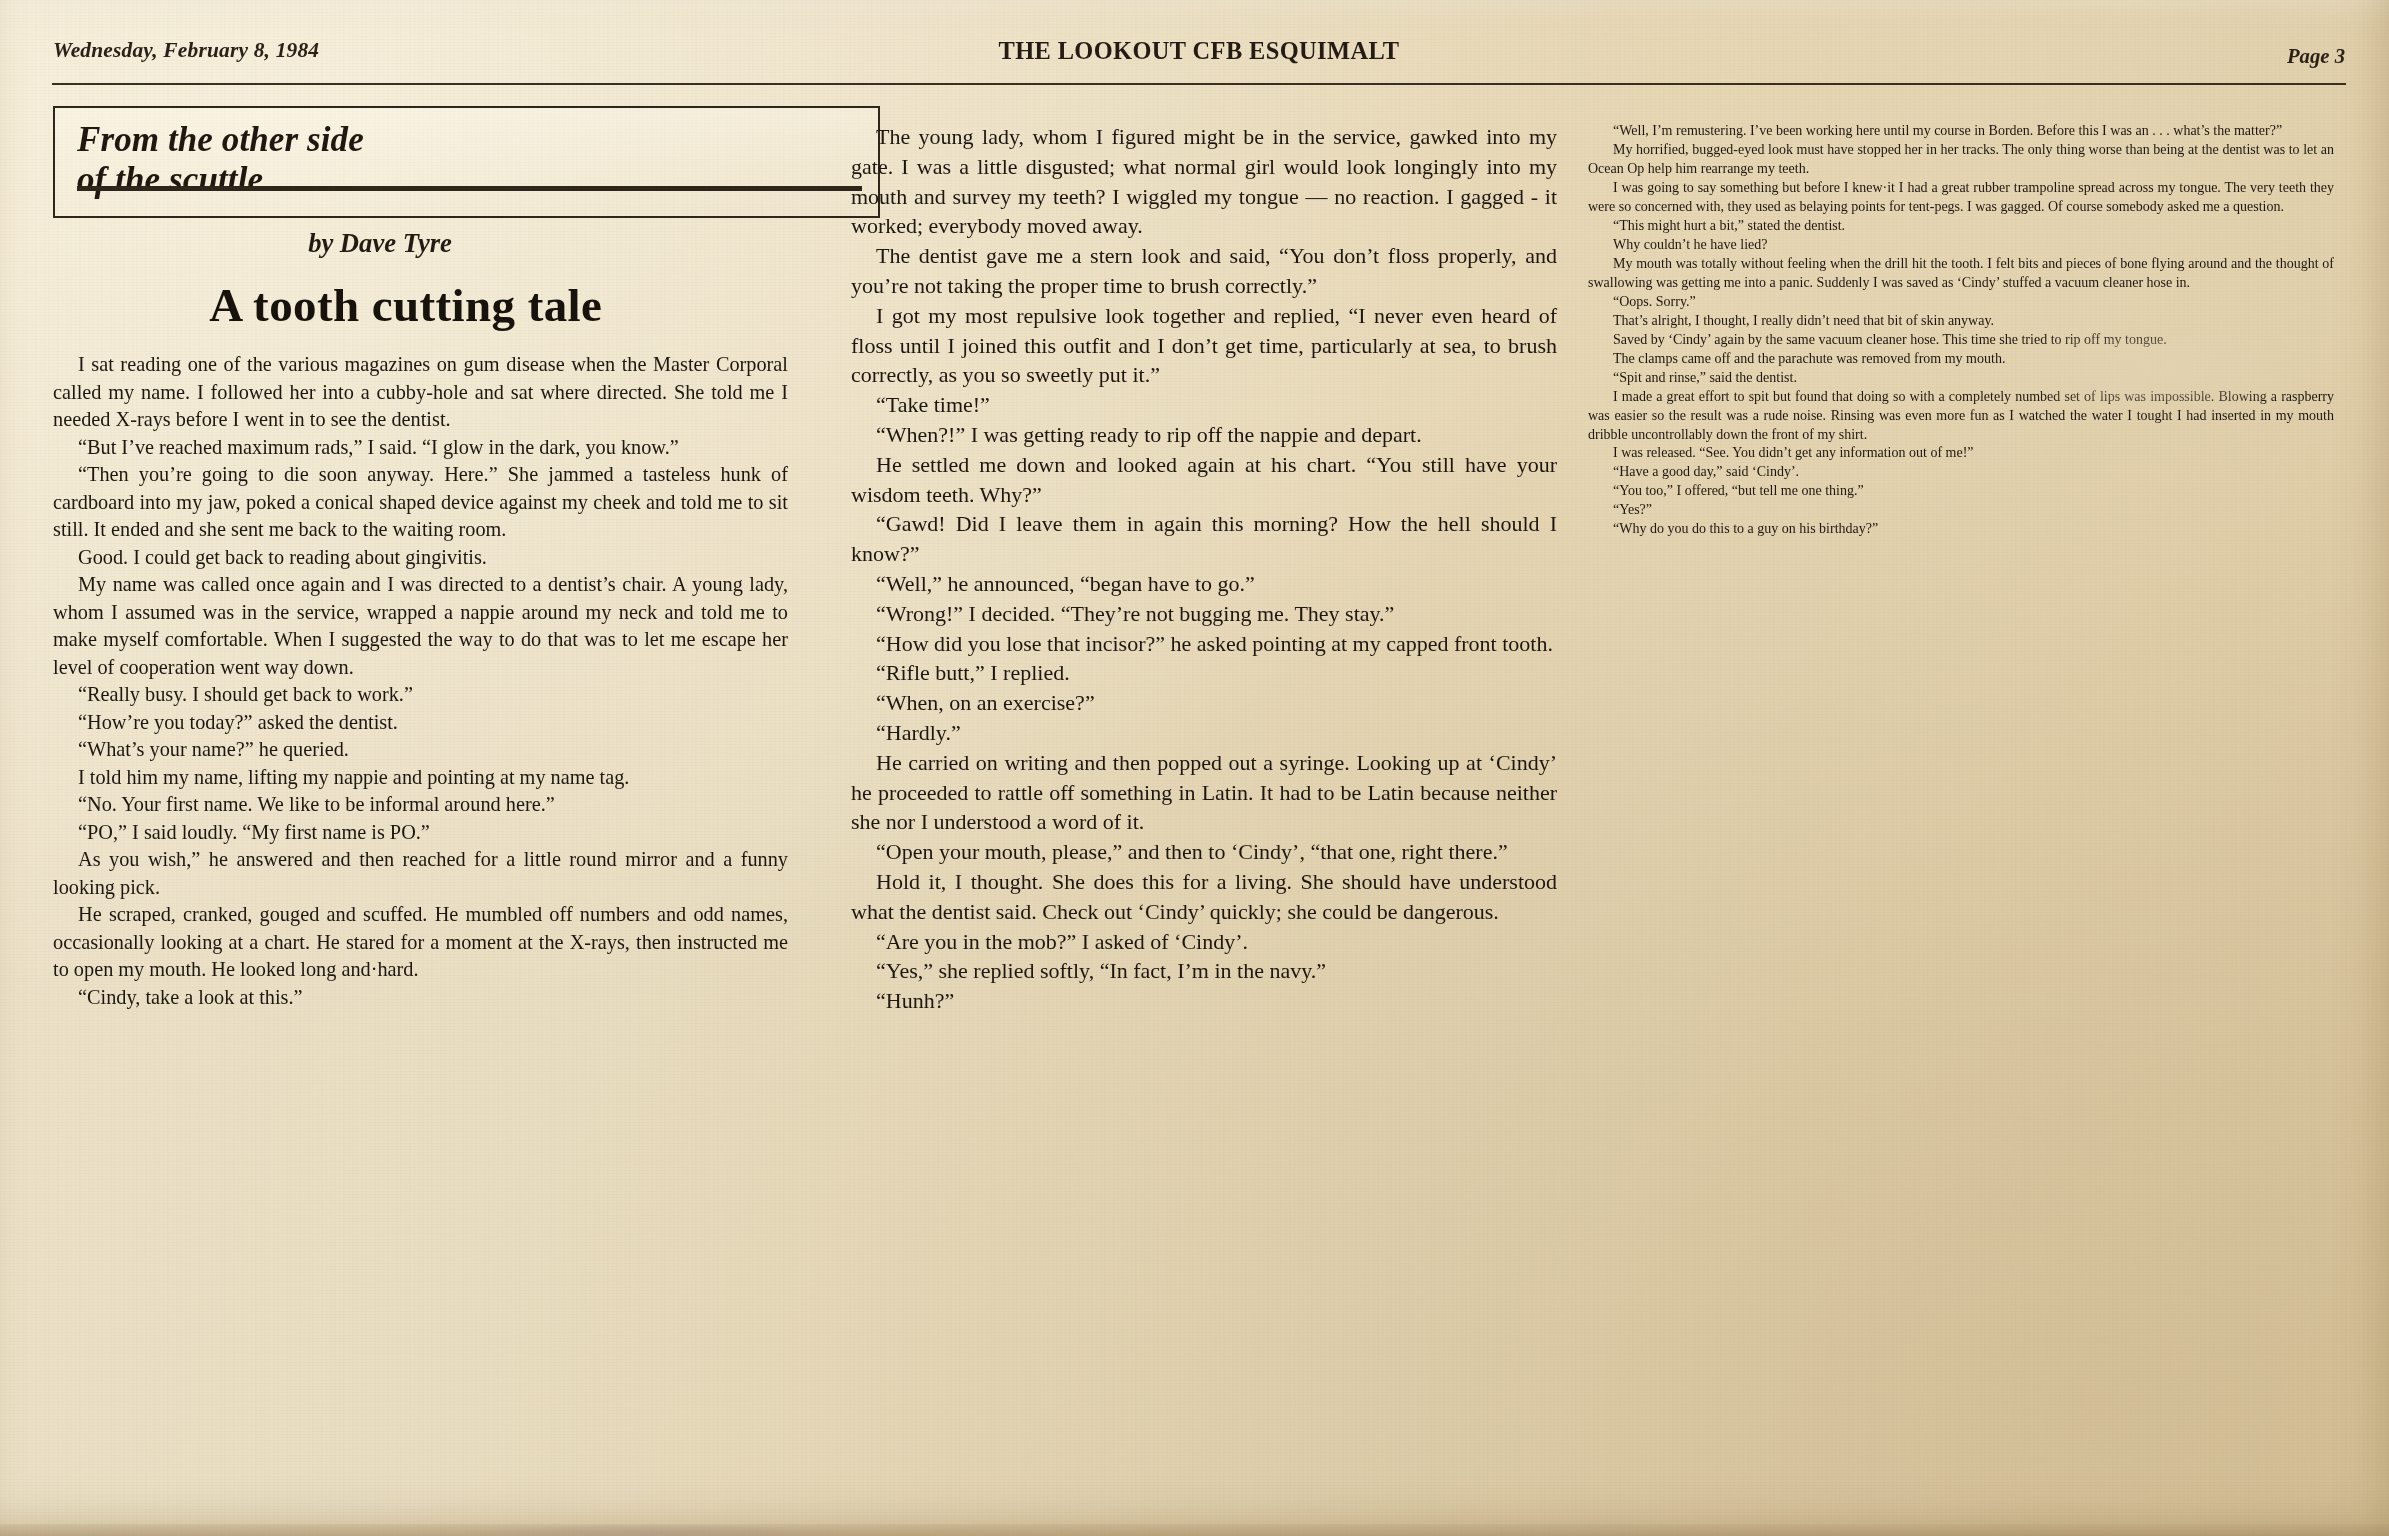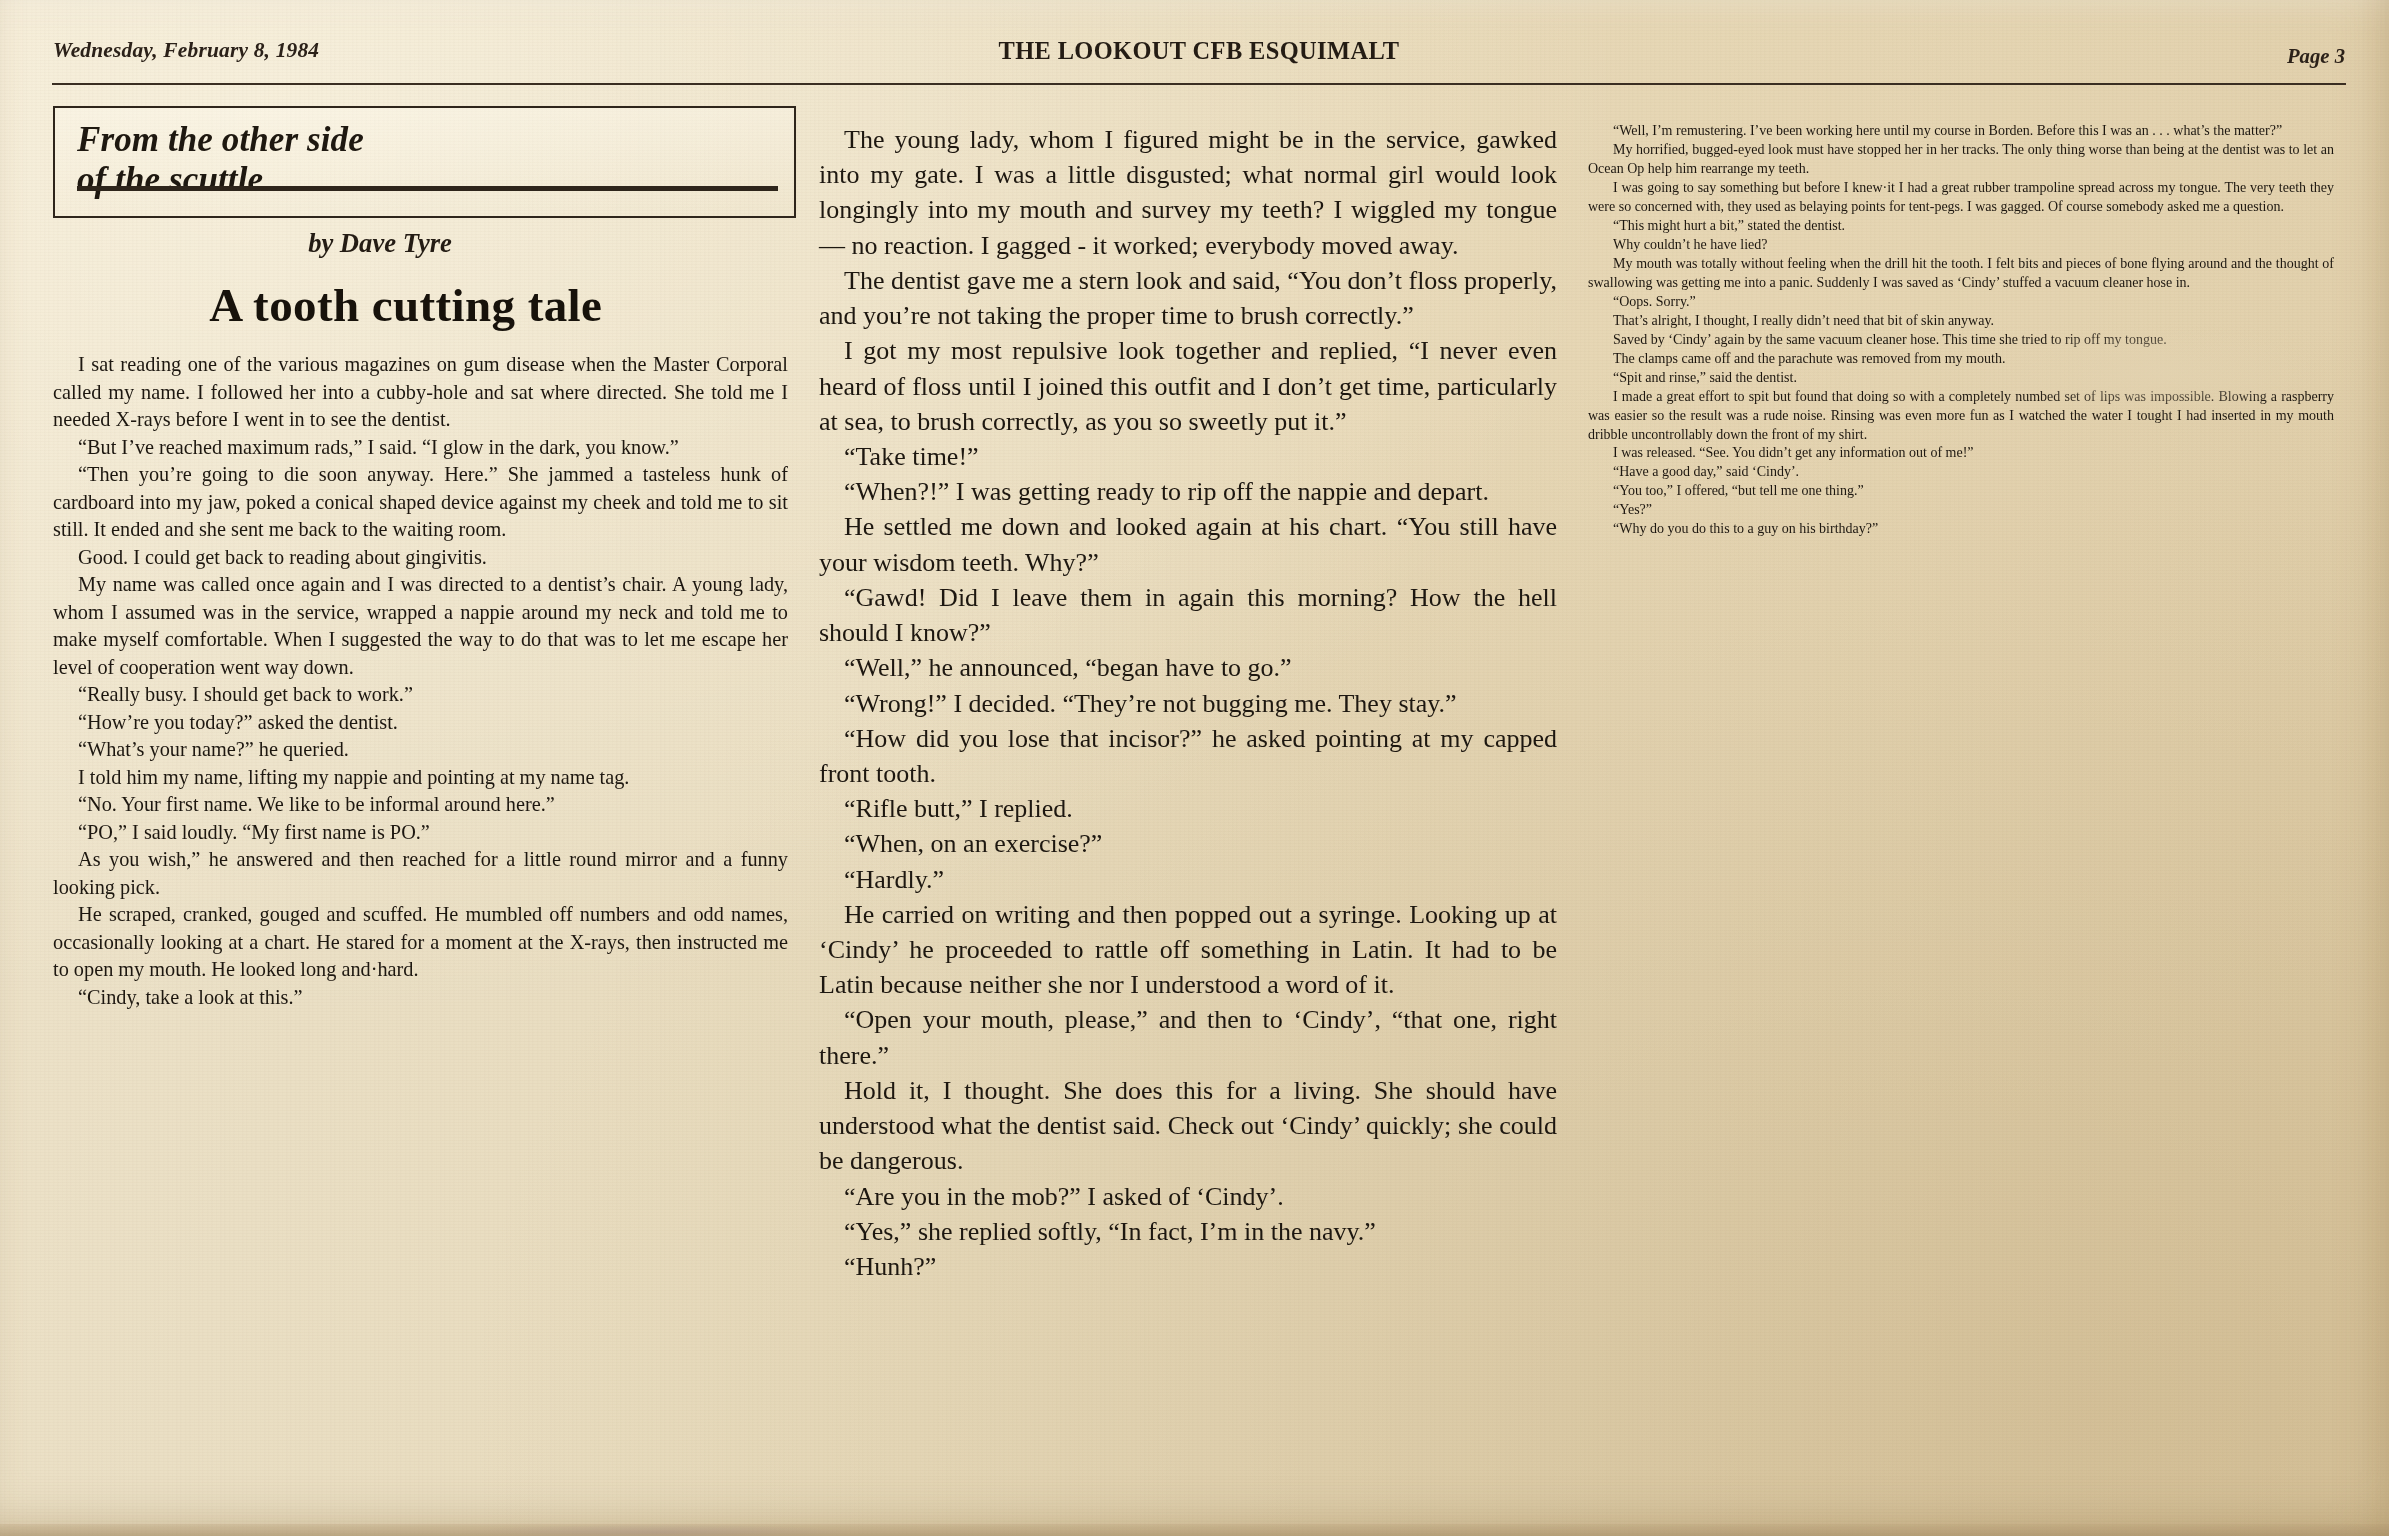--- a/index.html
+++ b/index.html
@@ -117,21 +117,21 @@
   }
   .col.c1 { width: 735px; }
   .col.c2 { width: 738px; }
   .col.c3 { width: 746px; }
 
   
   .head-box {
     margin-top: 3px;
     border: 2.2px solid #2e251b;
     padding: 11.8px 16.2px 14.8px 22px;
-    width: 743px;
+    width: 827px;
     box-sizing: border-box;
     position: relative;
     background: linear-gradient(180deg, rgba(255,252,242,0.35), rgba(255,252,242,0.0));
   }
   .head-box .kicker-line1,
   .head-box .kicker-line2 {
     font-family: "Liberation Serif", serif;
     font-weight: bold;
     font-style: italic;
     font-size: 35px;
@@ -175,21 +175,21 @@
     margin: 0;
     font-family: "Liberation Serif", serif;
     font-size: 20.3px;
     line-height: 1.355;
     color: #1d1710;
     text-align: justify;
     text-indent: 25px;
     hyphens: manual;
   }
   .col.c1 p.body { font-size: 20.3px; }
-  .col.c2 p.body { font-size: 26px; }
+  .col.c2 p.body { font-size: 22px; margin-left: 32px; }
   .col.c3 p.body { font-size: 14px; }
 
   .col.c2 .stack, .col.c3 .stack { padding-top: 19px; }
 
   
   .fade-patch {
     position: absolute;
     left: 413px;
     top: 222px;
     width: 318px;

